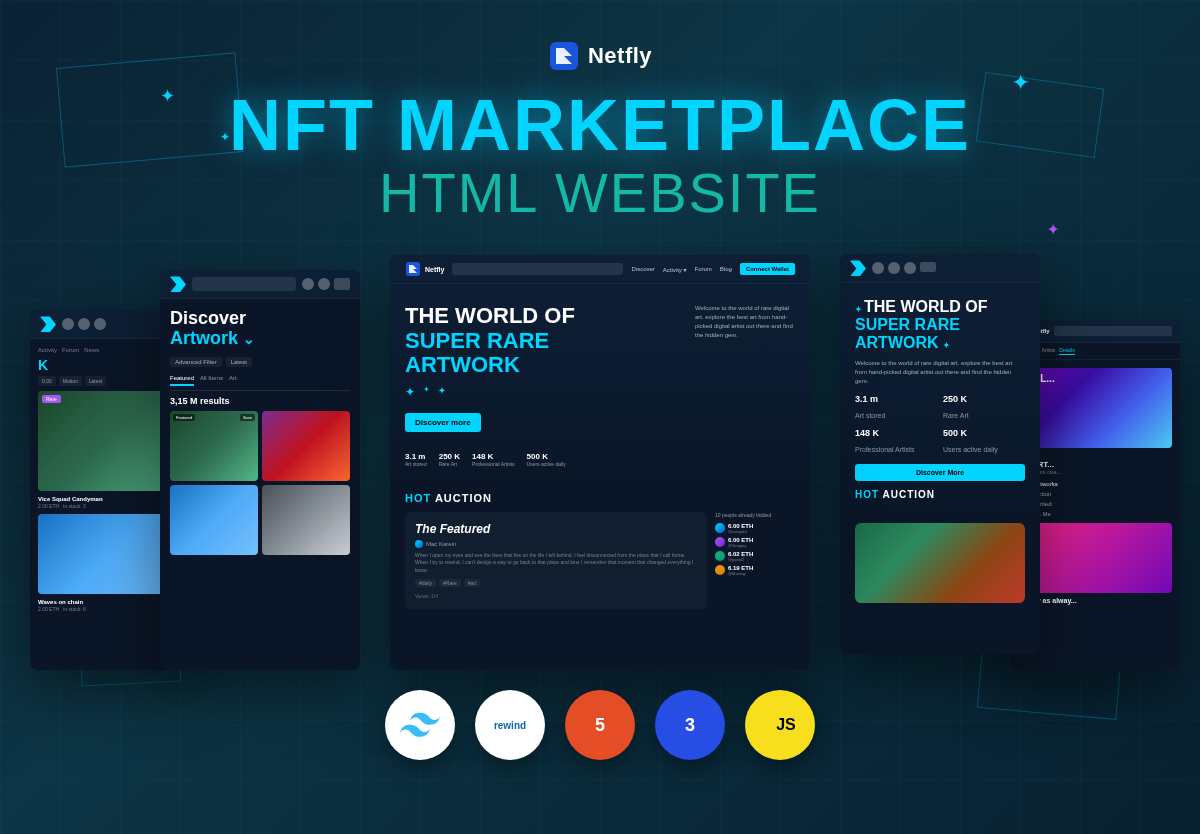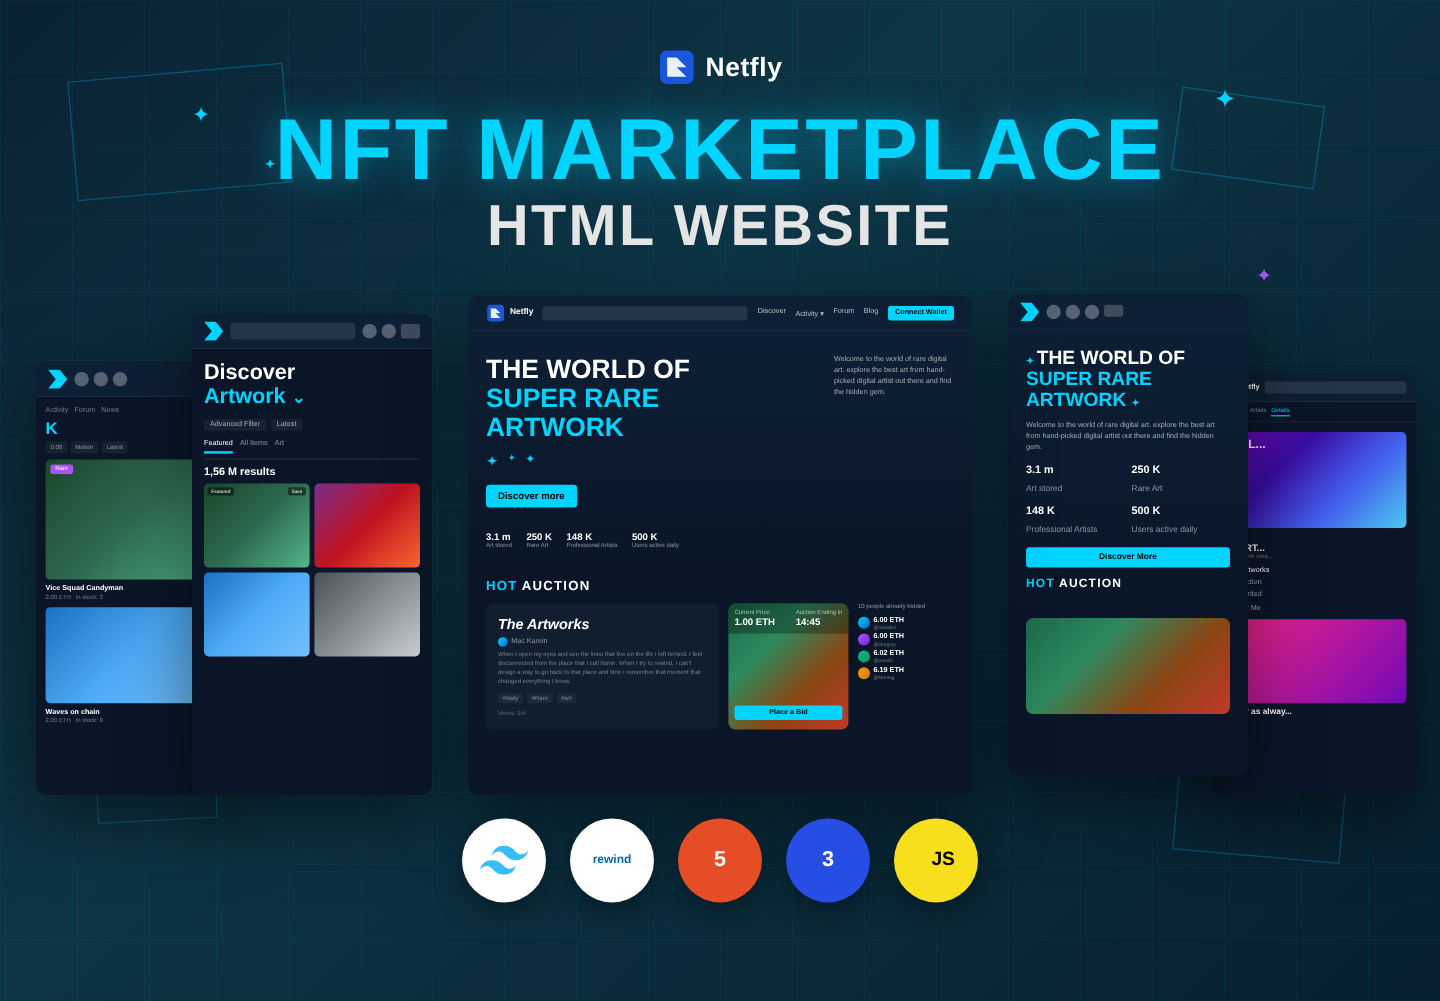--- a/index.html
+++ b/index.html
@@ -114,23 +114,23 @@
       font-size: 72px;
       font-weight: 900;
       color: #00d4ff;
       letter-spacing: 2px;
       text-transform: uppercase;
       display: block;
       text-shadow: 0 0 30px rgba(0, 212, 255, 0.5);
     }
 
     .main-title-line2 {
-      font-size: 48px;
-      font-weight: 700;
-      color: #e5e5e5;
+      font-size: 56px;
+      font-weight: 400;
+      color: #14b8a6;
       letter-spacing: 2px;
       text-transform: uppercase;
       display: block;
     }
 
     
     .screenshots-container {
       display: flex;
       align-items: flex-end;
       justify-content: center;
@@ -584,21 +584,21 @@
         </div>
         <div class="filter-row">
           <div class="filter-btn">Advanced Filter</div>
           <div class="filter-btn">Latest</div>
         </div>
         <div class="tab-row">
           <div class="tab-item active">Featured</div>
           <div class="tab-item">All Items</div>
           <div class="tab-item">Art</div>
         </div>
-        <div class="results-count">1,56 M results</div>
+        <div class="results-count">3,15 M results</div>
         <div class="art-grid">
           <div class="art-card art-card-1">
             <div style="position:absolute;top:3px;left:3px;background:rgba(0,0,0,0.5);font-size:4px;color:white;padding:1px 3px;border-radius:2px;">Featured</div>
             <div style="position:absolute;top:3px;right:3px;background:rgba(0,0,0,0.5);font-size:4px;color:white;padding:1px 3px;border-radius:2px;">Save</div>
           </div>
           <div class="art-card art-card-2"></div>
           <div class="art-card art-card-3"></div>
           <div class="art-card art-card-4"></div>
         </div>
       </div>
@@ -663,49 +663,36 @@
 
       <div style="background:#0a1628;padding:10px 15px;">
         <div style="font-size:11px;font-weight:900;color:white;text-transform:uppercase;letter-spacing:1px;margin-bottom:8px;">
           <span style="color:#00d4ff;">HOT </span>
           <span>AUCTION</span>
         </div>
 
         <div style="display:flex;gap:8px;">
 
           <div style="flex:1;background:#111e30;border-radius:6px;padding:10px;">
-            <div style="font-size:12px;font-weight:700;color:white;font-style:italic;margin-bottom:4px;">The Artworks</div>
+            <div style="font-size:12px;font-weight:700;color:white;font-style:italic;margin-bottom:4px;">The Featured</div>
             <div style="display:flex;align-items:center;gap:3px;margin-bottom:4px;">
               <div style="width:8px;height:8px;border-radius:50%;background:linear-gradient(135deg,#00d4ff,#0066cc);"></div>
               <span style="font-size:6px;color:rgba(255,255,255,0.5);">Mac Karein</span>
             </div>
             <div style="font-size:5px;color:rgba(255,255,255,0.4);line-height:1.5;margin-bottom:5px;">When I open my eyes and see the lines that live on the life I left behind. I feel disconnected from the place that I call home. When I try to rewind, I can't design a way to go back to that place and time I remember that moment that changed everything I know.</div>
             <div class="tags-row">
               <span class="tag">#daily</span>
               <span class="tag">#Rare</span>
               <span class="tag">#art</span>
             </div>
             <div style="display:flex;align-items:center;gap:6px;margin-top:6px;">
               <span style="font-size:5px;color:rgba(255,255,255,0.3);">Views: 1/4</span>
             </div>
           </div>
 
-          <div style="width:100px;border-radius:6px;overflow:hidden;position:relative;background:linear-gradient(135deg,#1a6b4a,#2d8a5e,#8b4513,#c0392b);">
-            <div style="position:absolute;top:0;left:0;right:0;padding:5px;background:rgba(0,0,0,0.3);">
-              <div style="font-size:5px;color:rgba(255,255,255,0.6);">Current Price</div>
-              <div style="font-size:8px;font-weight:700;color:white;">1.00 ETH</div>
-            </div>
-            <div style="position:absolute;top:0;right:0;padding:5px;">
-              <div style="font-size:5px;color:rgba(255,255,255,0.6);">Auction Ending in</div>
-              <div style="font-size:8px;font-weight:700;color:white;">14:45</div>
-            </div>
-            <div style="position:absolute;bottom:5px;left:5px;right:5px;">
-              <div style="background:#00d4ff;color:#000;font-size:6px;font-weight:700;padding:3px;border-radius:2px;text-align:center;margin-bottom:3px;">Place a Bid</div>
-            </div>
-          </div>
 
           <div style="width:80px;">
             <div style="font-size:5px;color:rgba(255,255,255,0.5);margin-bottom:4px;">10 people already bidded</div>
             <div class="bidders-list">
               <div class="bidder-row">
                 <div class="bidder-avatar"></div>
                 <div>
                   <div style="font-size:6px;font-weight:700;color:white;">6.00 ETH</div>
                   <div style="font-size:4px;color:rgba(255,255,255,0.4);">@sample1</div>
                 </div>

